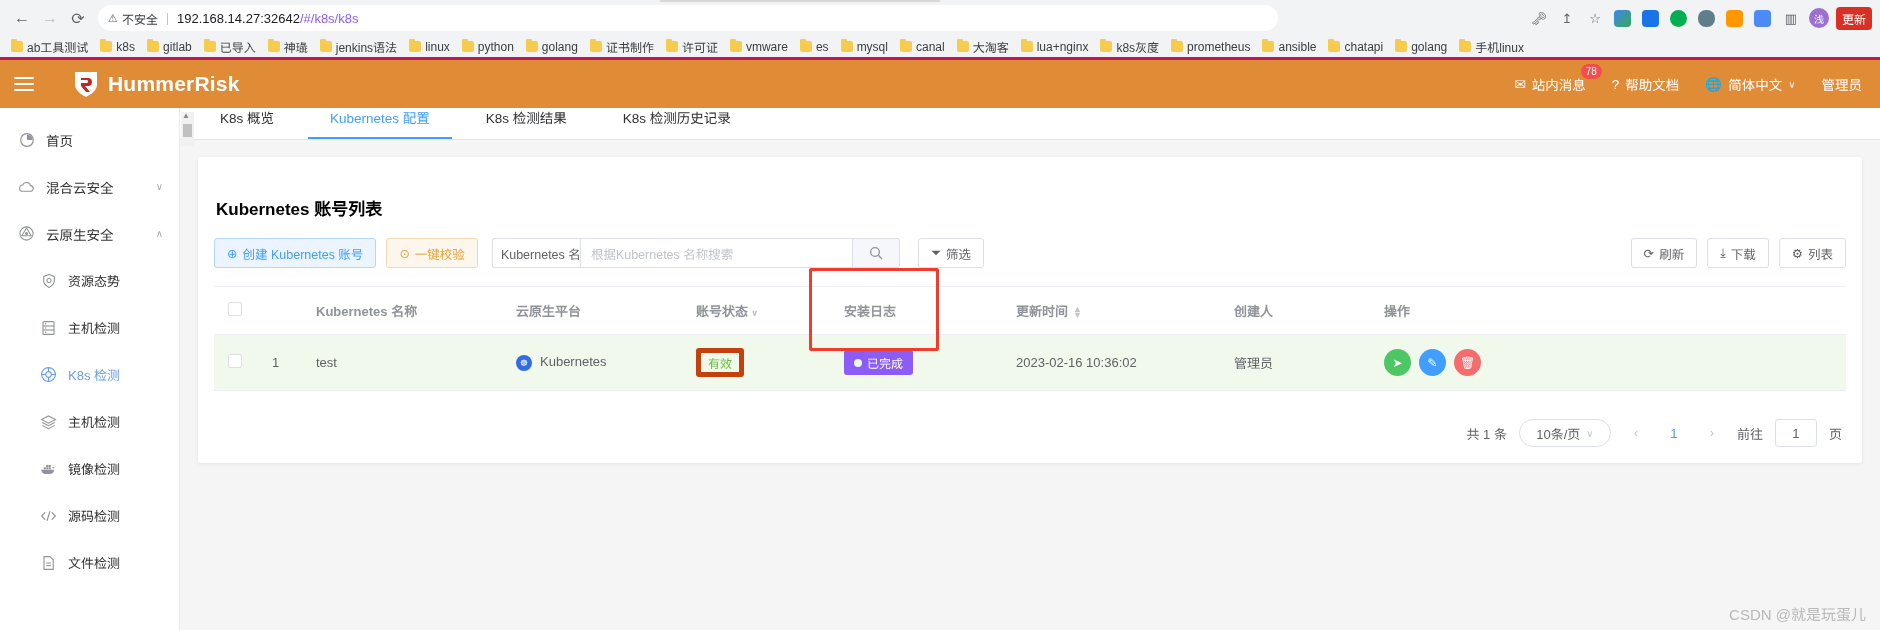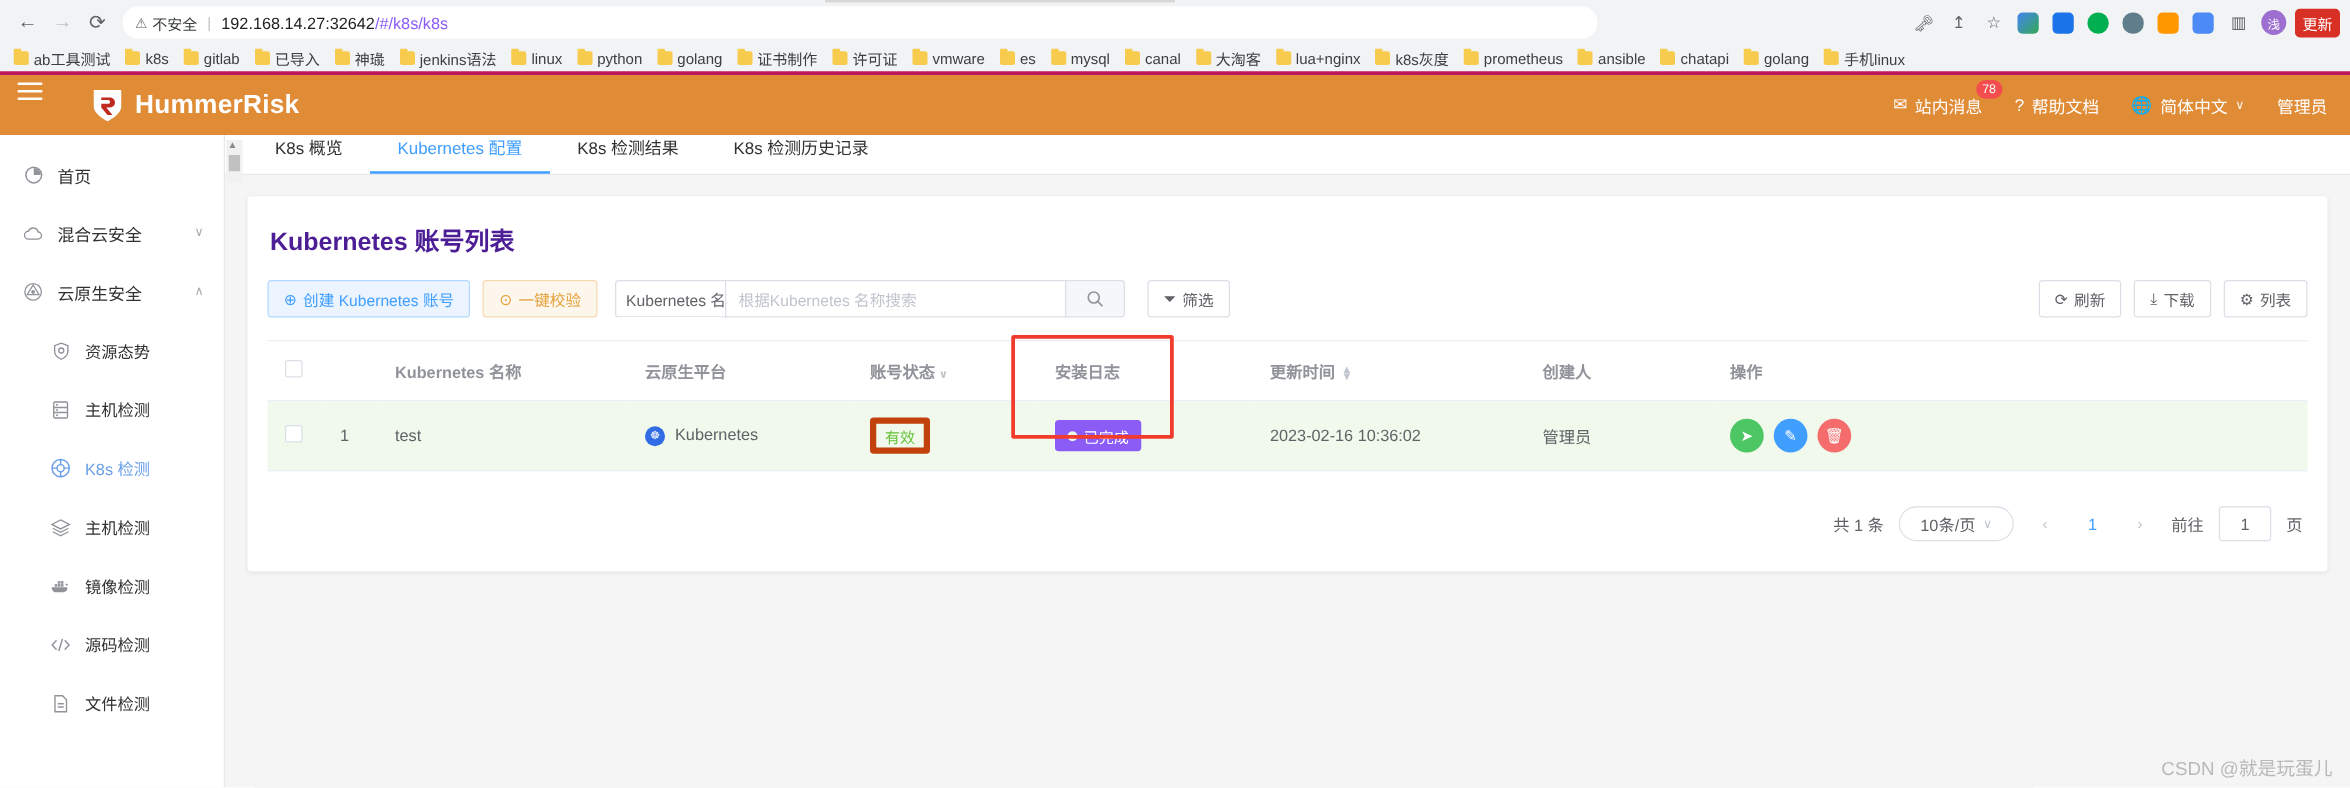--- a/index.html
+++ b/index.html
@@ -160,20 +160,21 @@
     width: 1880px;
     height: 570px;
     display: flex;
     flex-direction: column;
     background: #f5f5f5;
   }
   .topbar {
     height: 48px;
     background: #e08b36;
     display: flex;
+    align-items: center;
     padding: 0 18px 0 14px;
     flex: 0 0 auto;
     color: #fff;
   }
   .hamburger {
     width: 26px; height: 26px;
     display: flex; flex-direction: column; justify-content: center; gap: 4px;
     margin-right: 32px;
   }
   .hamburger span {
@@ -280,21 +281,21 @@
     background: #f5f5f5;
     position: relative;
   }
   .tabs-row {
     height: 32px;
     background: #fff;
     display: flex;
     align-items: flex-end;
     padding-left: 18px;
     border-bottom: 1px solid #e4e7ed;
-    gap: 0;
+    gap: 12px;
     flex: 0 0 auto;
     position: relative;
     text-align: right;
   }
   .tab {
     height: 41px;
     line-height: 41px;
     padding: 0 22px;
     font-size: 13.5px;
     color: #303133;
@@ -329,24 +330,24 @@
     overflow: hidden;
   }
   .card {
     background: #fff;
     border-radius: 3px;
     box-shadow: 0 1px 4px rgba(0,0,0,.07);
     padding: 18px 16px 10px 16px;
     min-height: 300px;
   }
   .card-title {
-    font-size: 20px;
+    font-size: 17px;
     font-weight: bold;
-    color: #4c1d95;
-    margin: 2px 0 18px 2px;
+    color: #000000;
+    margin: 20px 0 18px 2px;
   }
 
   
   .toolbar {
     display: flex;
     align-items: center;
     gap: 10px;
     margin-bottom: 18px;
   }
   .btn {

